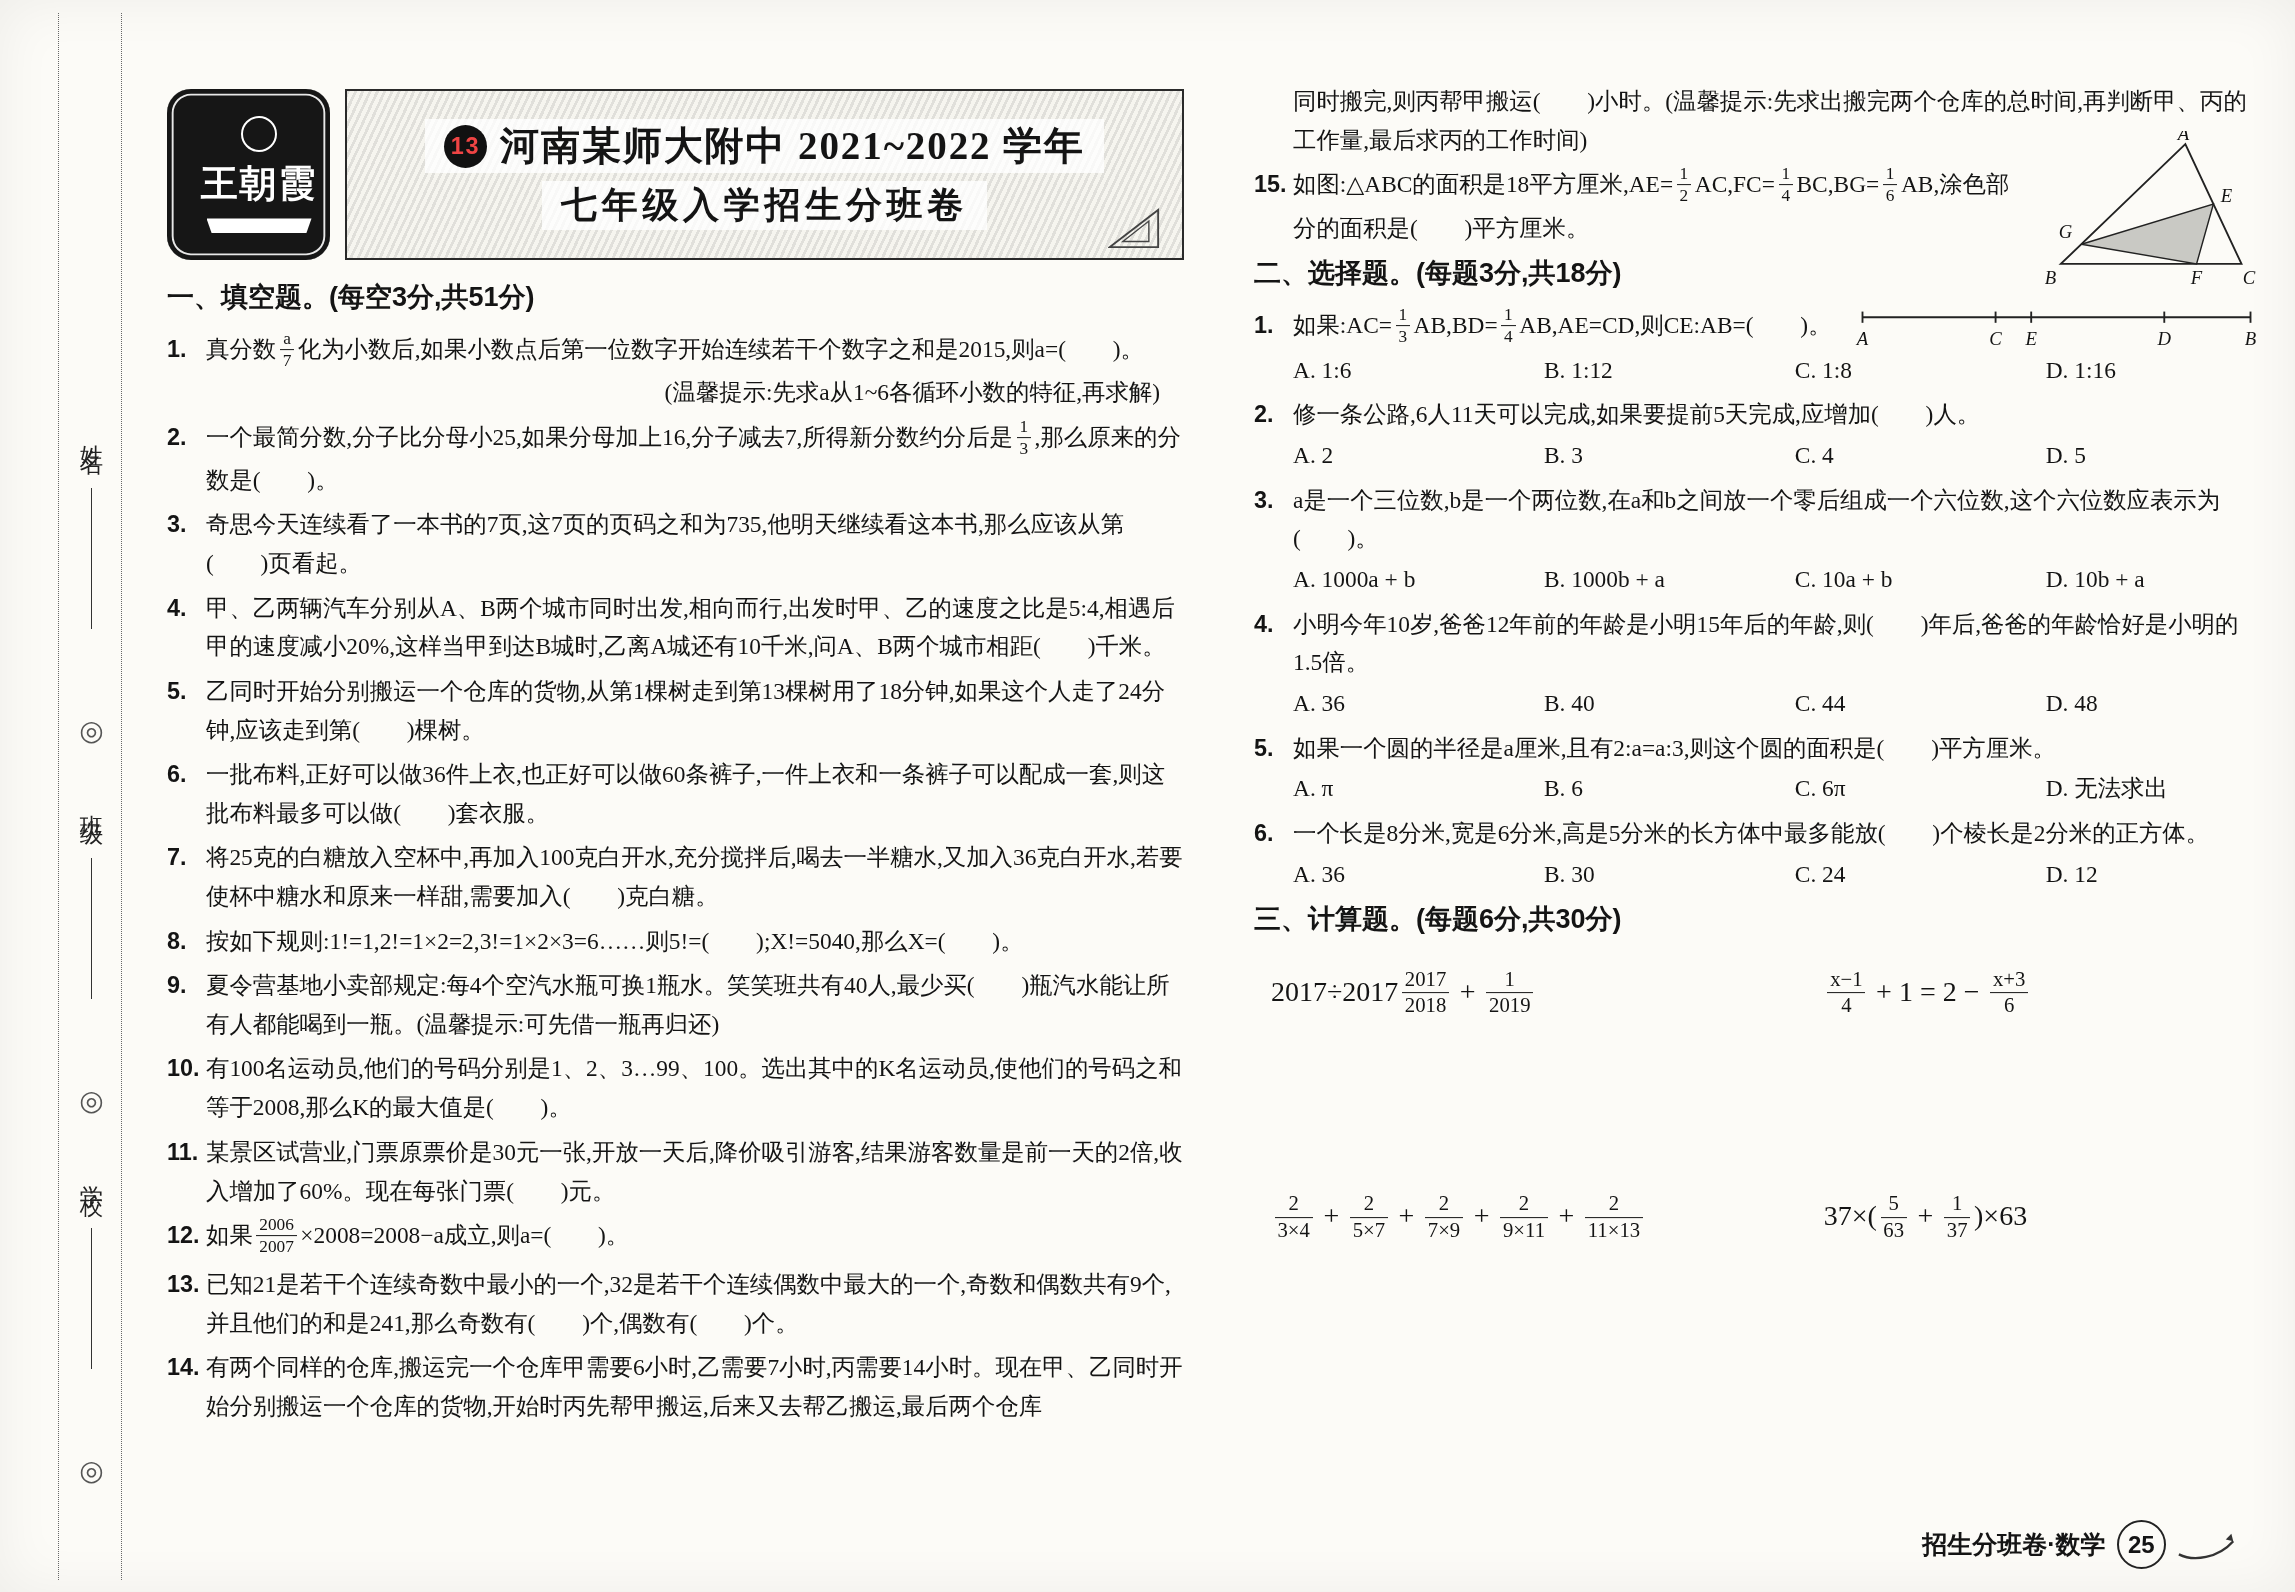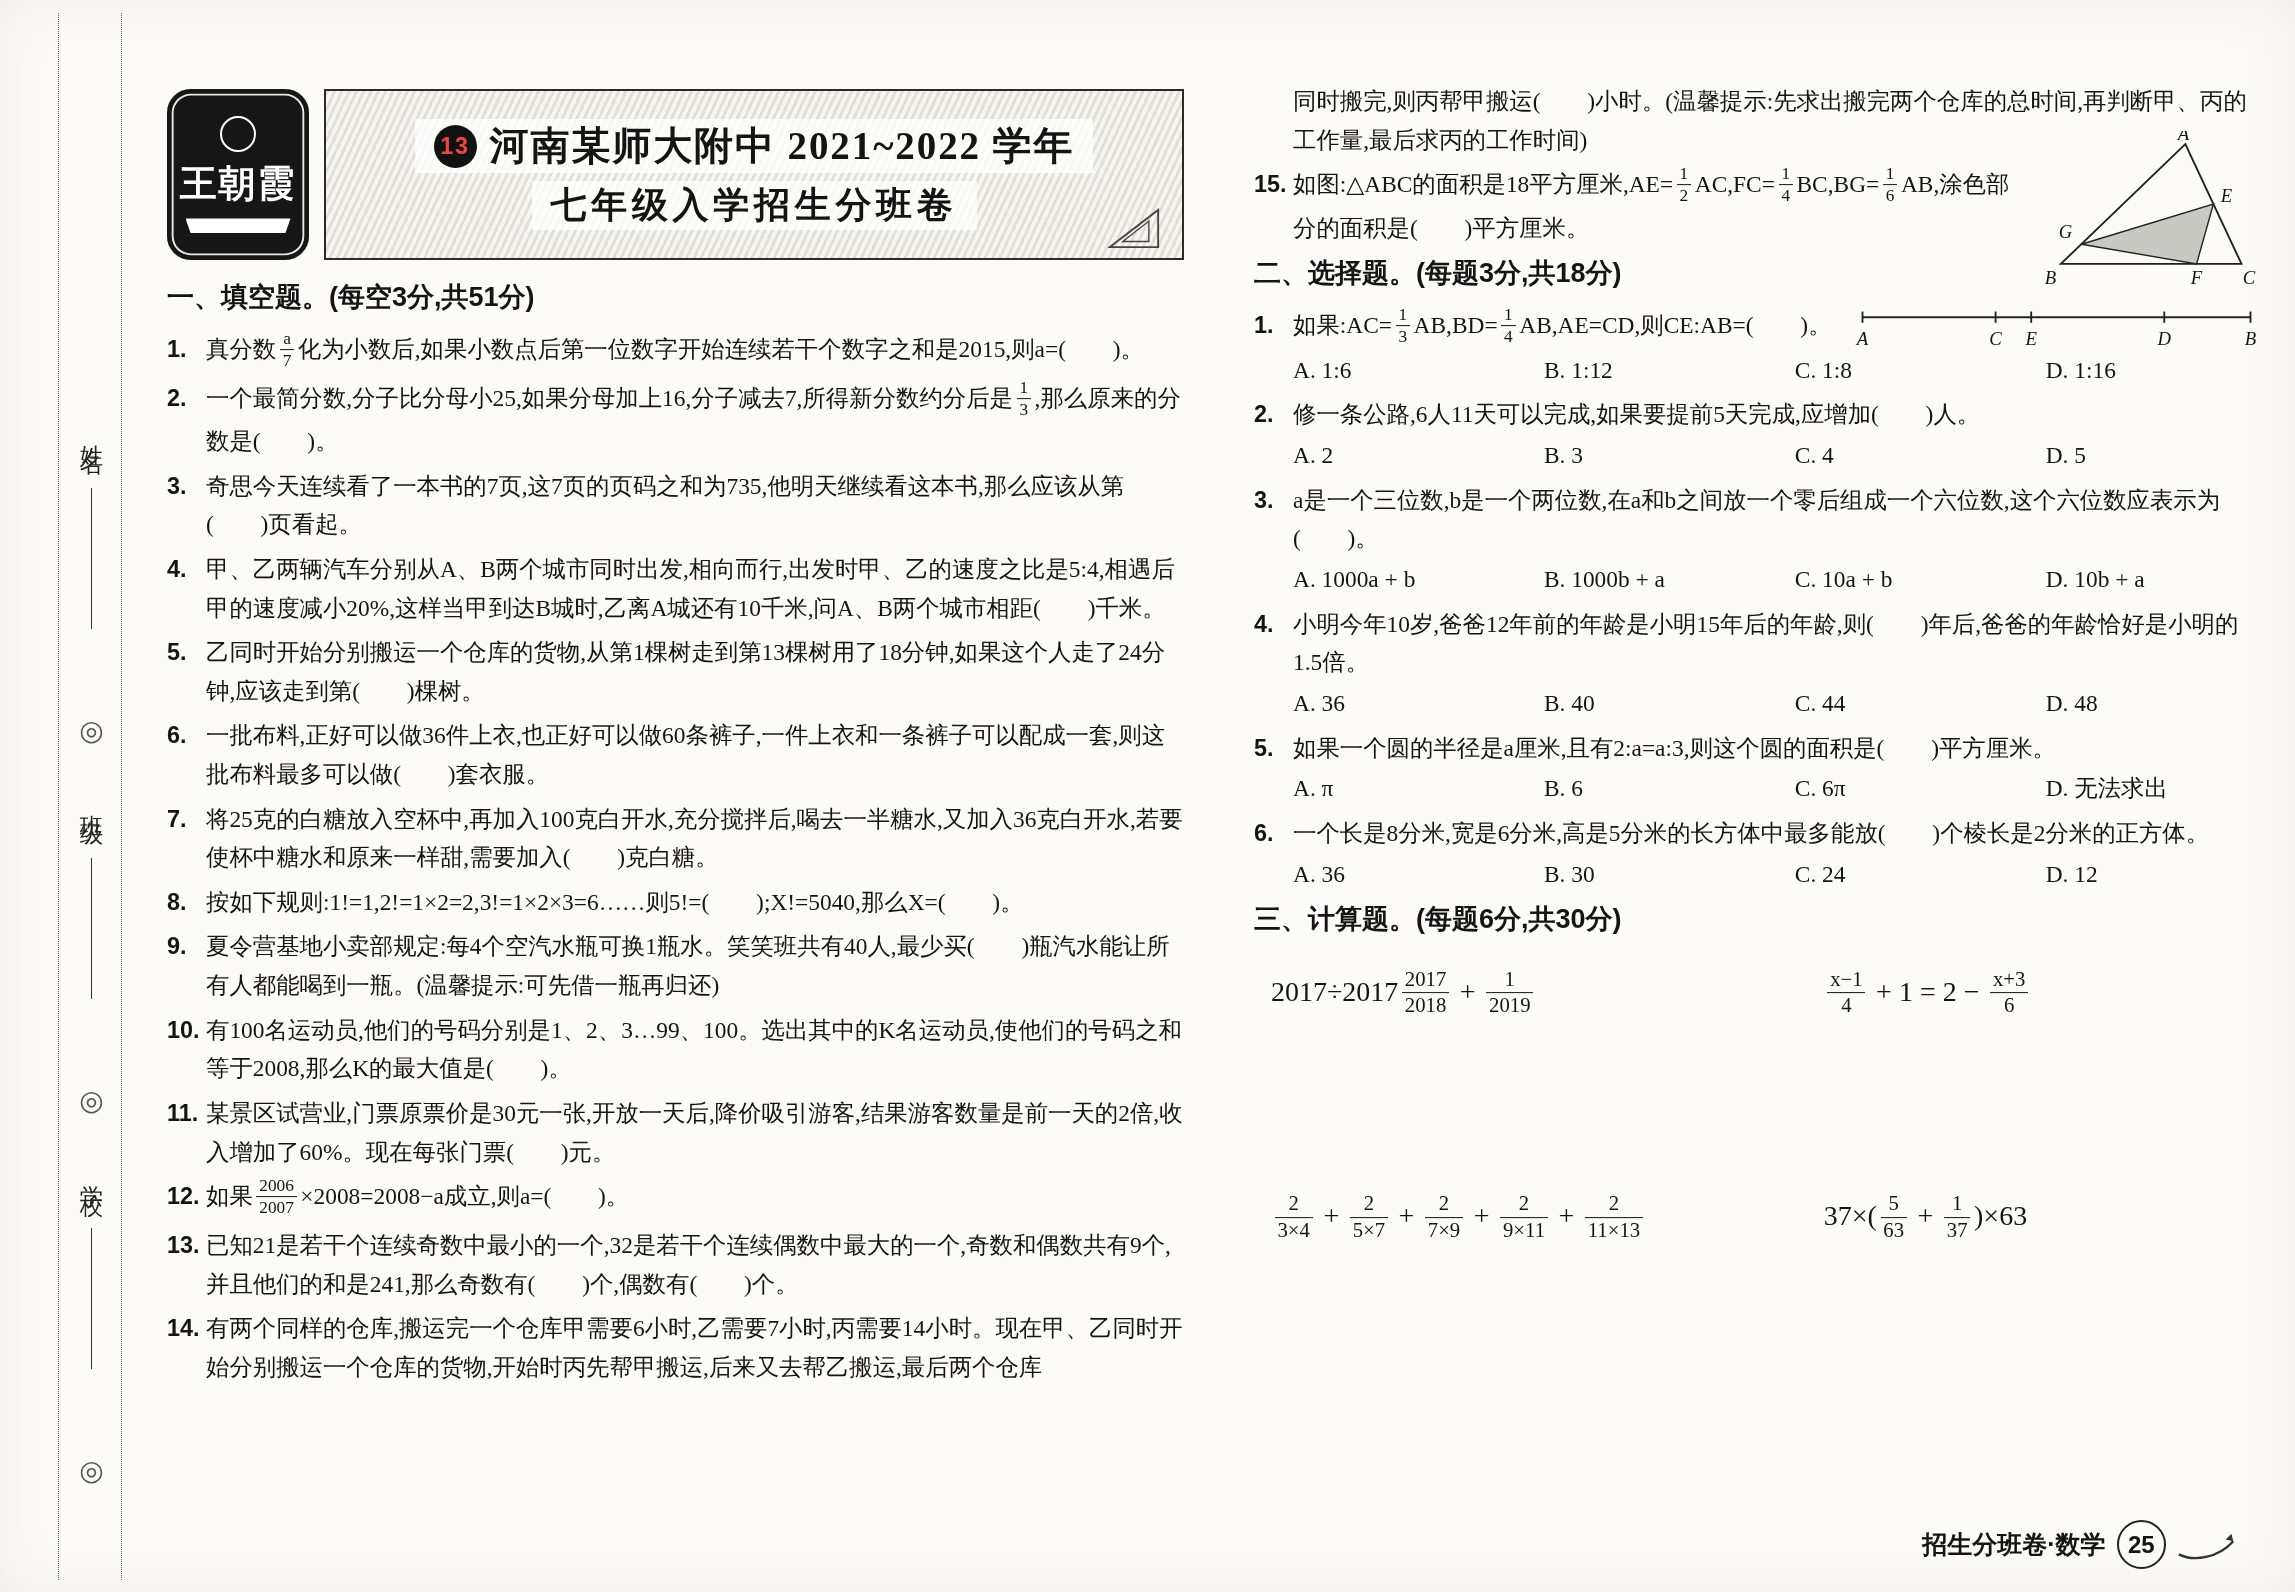--- a/index.html
+++ b/index.html
@@ -20,21 +20,21 @@
   .seal{position:absolute;left:50%;transform:translateX(-50%);font-size:28px;color:#555;line-height:1;}
 
   
   .col-left{position:absolute;left:167px;top:89px;width:1017px;}
   .col-right{position:absolute;left:1254px;top:82px;width:1004px;}
 
   
   .header{display:flex;align-items:stretch;gap:15px;height:171px;margin-bottom:19px;}
   .badge{width:142px;background:#161616;border-radius:24px;position:relative;flex:0 0 auto;
     display:flex;flex-direction:column;align-items:center;justify-content:center;
-    box-shadow:inset 0 0 0 4.7px #161616,inset 0 0 0 6.6px rgba(255,255,255,.9);}
+    box-shadow:inset 0 0 0 4.7px #161616,inset 0 0 0 6.6px rgba(255,255,255,.9);padding-left:21px;}
   .badge-emblem{width:32px;height:32px;border-radius:50%;border:2.8px solid #fff;background:#161616;margin-bottom:7.5px;}
   .badge-text{color:#fff;font-size:37px;font-weight:700;letter-spacing:1.9px;}
   .badge-ribbon{margin-top:9.4px;width:105px;height:15px;background:#fff;clip-path:polygon(0 0,100% 0,95% 100%,5% 100%);}
   .titlebox{flex:1;border:2.8px solid #2a2a2a;position:relative;
     background:repeating-linear-gradient(115deg,rgba(110,110,110,.16) 0 2.8px,rgba(255,255,255,0) 2.8px 6.6px),#f6f5ef;
     display:flex;flex-direction:column;align-items:center;justify-content:center;gap:7.5px;}
   .title-line{display:flex;align-items:center;gap:13px;font-weight:700;font-size:39px;letter-spacing:1.9px;
     background:rgba(255,255,255,.78);padding:0 19px;}
   .numcircle{width:43px;height:43px;border-radius:50%;background:#111;color:#ef4444;display:flex;align-items:center;
     justify-content:center;font-size:23.4px;font-family:"Liberation Sans","DejaVu Sans",sans-serif;font-weight:700;flex:0 0 auto;}
@@ -123,20 +123,21 @@
 
     <h2 class="sec">一、填空题。(每空3分,共51分)</h2>
 
     <div>
 
         <div class="q">
           <span class="qnum">1.</span><span class="qtext">真分数<span class="frac">
               <span class="num">a</span>
               <span class="den">7</span>
             </span>化为小数后,如果小数点后第一位数字开始连续若干个数字之和是2015,则a=(　　)。</span>
+          <div class="qhint">(温馨提示:先求a从1~6各循环小数的特征,再求解)</div>
         </div>
 
         <div class="q">
           <span class="qnum">2.</span><span class="qtext">一个最简分数,分子比分母小25,如果分母加上16,分子减去7,所得新分数约分后是<span class="frac">
               <span class="num">1</span>
               <span class="den">3</span>
             </span>,那么原来的分数是(　　)。</span>
           <div class="qhint"></div>
         </div>
 

